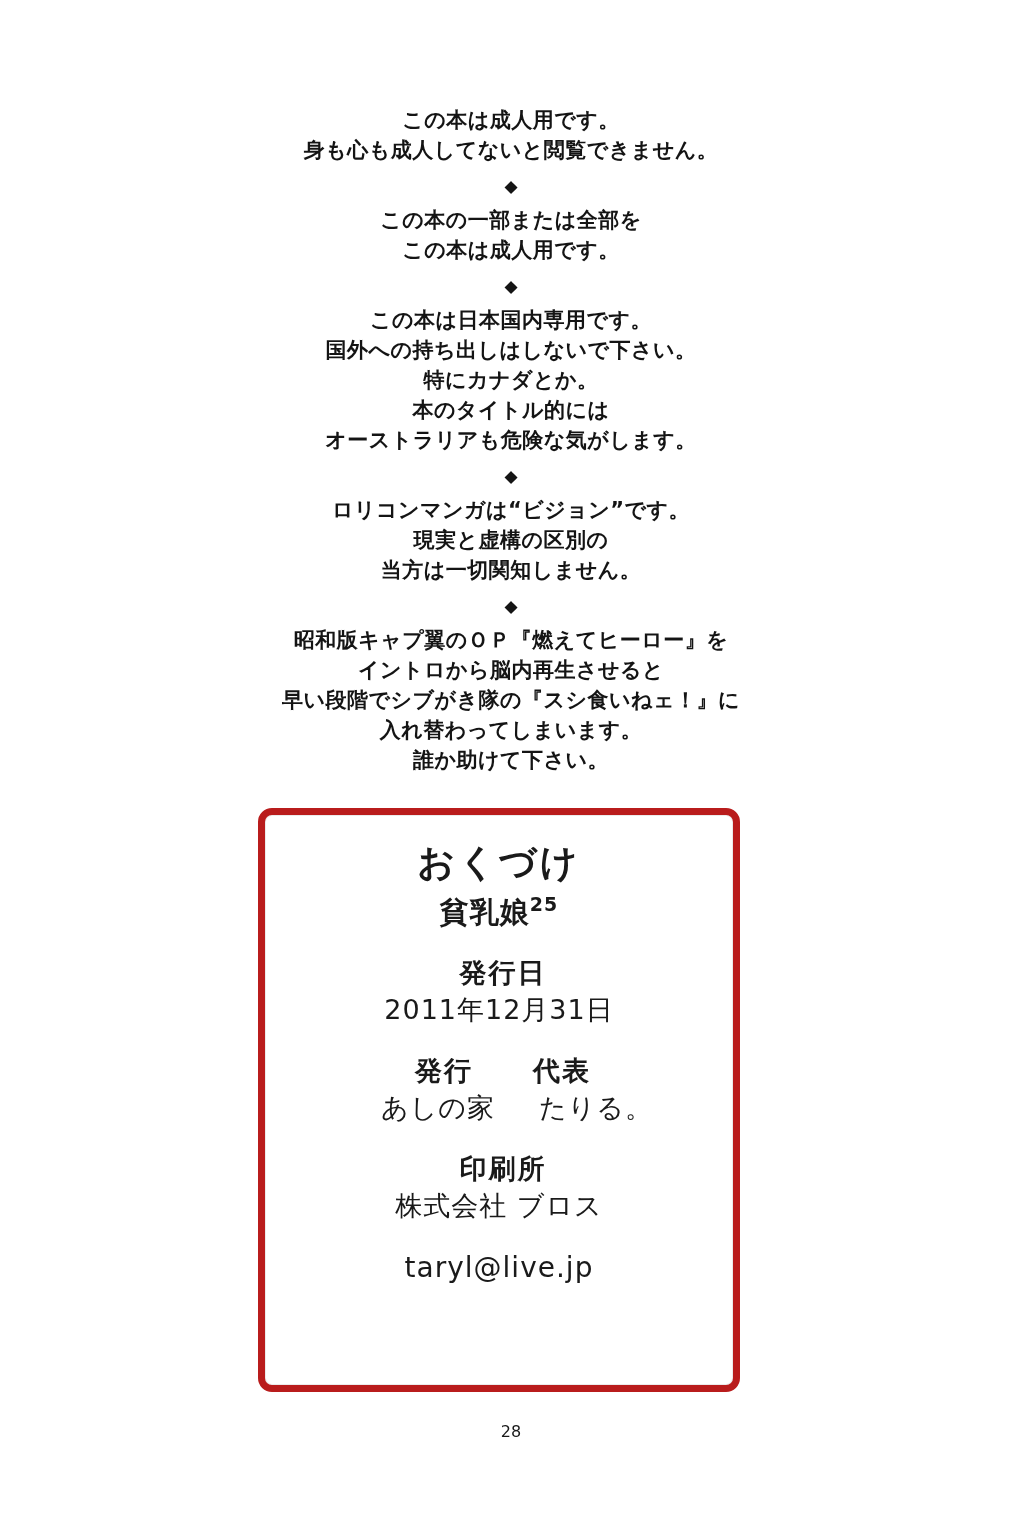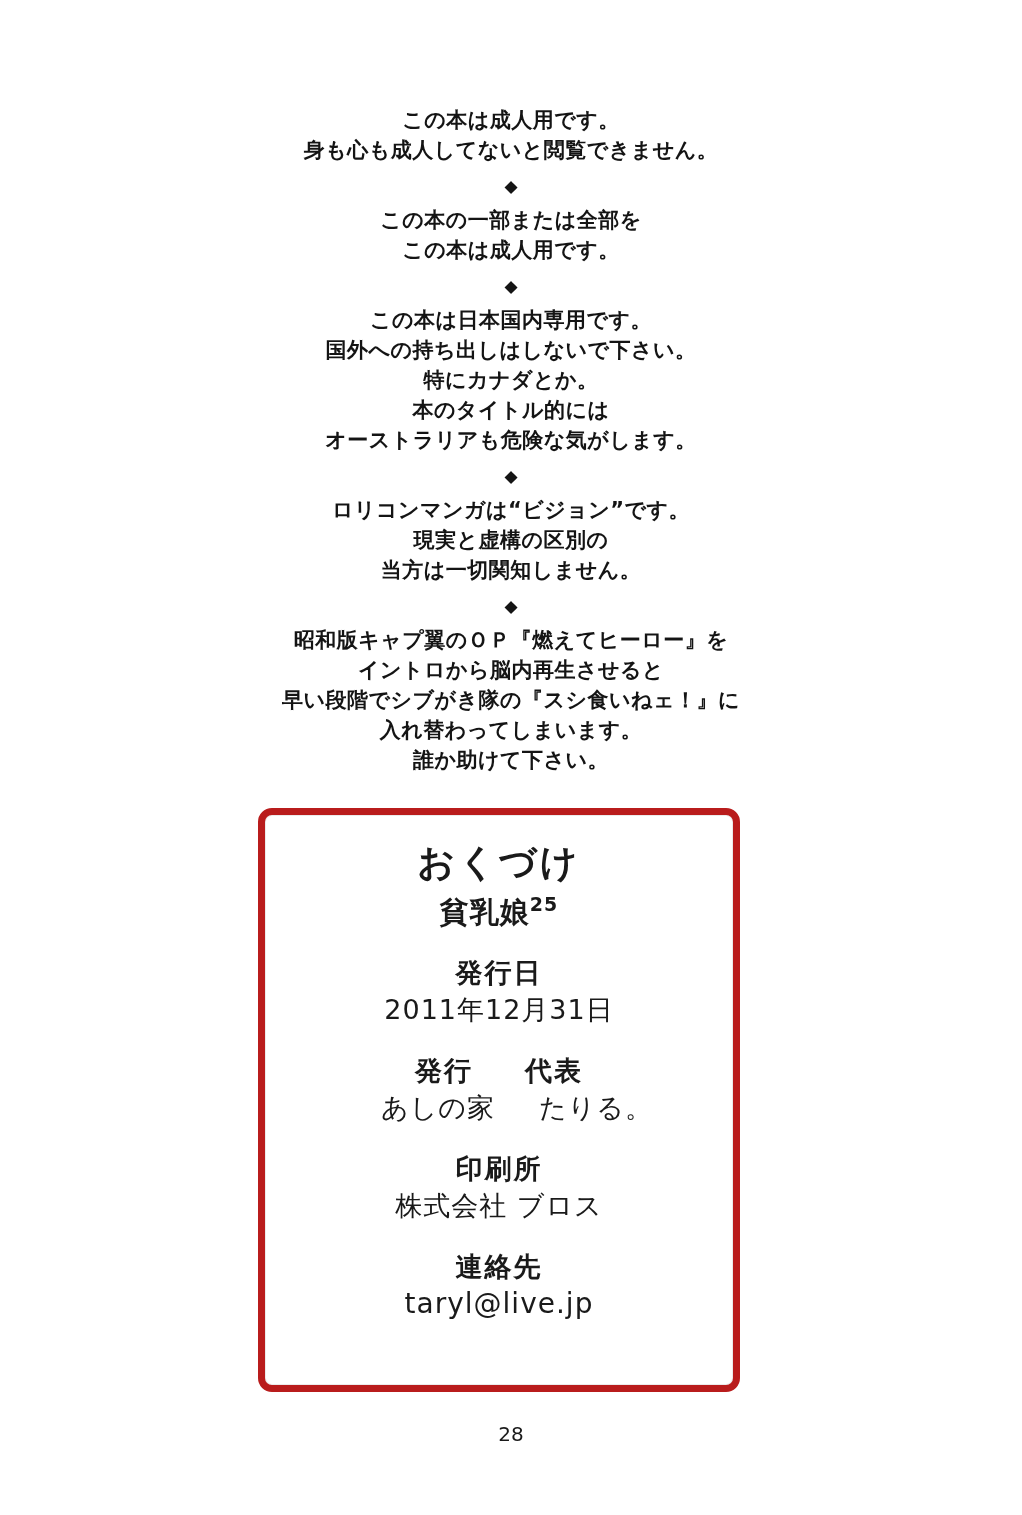--- a/index.html
+++ b/index.html
@@ -82,20 +82,21 @@
     vertical-align: super;
   }
   .col-section {
     margin-top: 24px;
   }
   .col-label {
     font-weight: bold;
     font-size: 27px;
     line-height: 36px;
     letter-spacing: 2px;
+    padding-left: 8px;
   }
   .col-value {
     font-size: 27px;
     line-height: 38px;
     letter-spacing: 1px;
     text-align: center;
   }
   .col-row {
     display: flex;
     justify-content: center;
@@ -114,21 +115,21 @@
     letter-spacing: 1px;
   }
 
   
   .page-number {
     position: absolute;
     left: 0;
     top: 1422px;
     width: 1022px;
     text-align: center;
-    font-size: 20px;
+    font-size: 16px;
     color: #1a1a1a;
   }
 </style>
 </head>
 <body>
 
 <div class="page">
 
   <div class="notice">
 
@@ -192,21 +193,20 @@
           <div class="col-value">たりる。</div>
         </div>
       </div>
 
       <div class="col-section">
         <div class="col-label">印刷所</div>
         <div class="col-value">株式会社 ブロス</div>
       </div>
 
       <div class="col-section">
-        <div class="col-label">連絡先</div>
         <div class="col-email">taryl@live.jp</div>
       </div>
     </div>
   </div>
 
   <div class="page-number">28</div>
 
 </div>
 
 </body></html>

